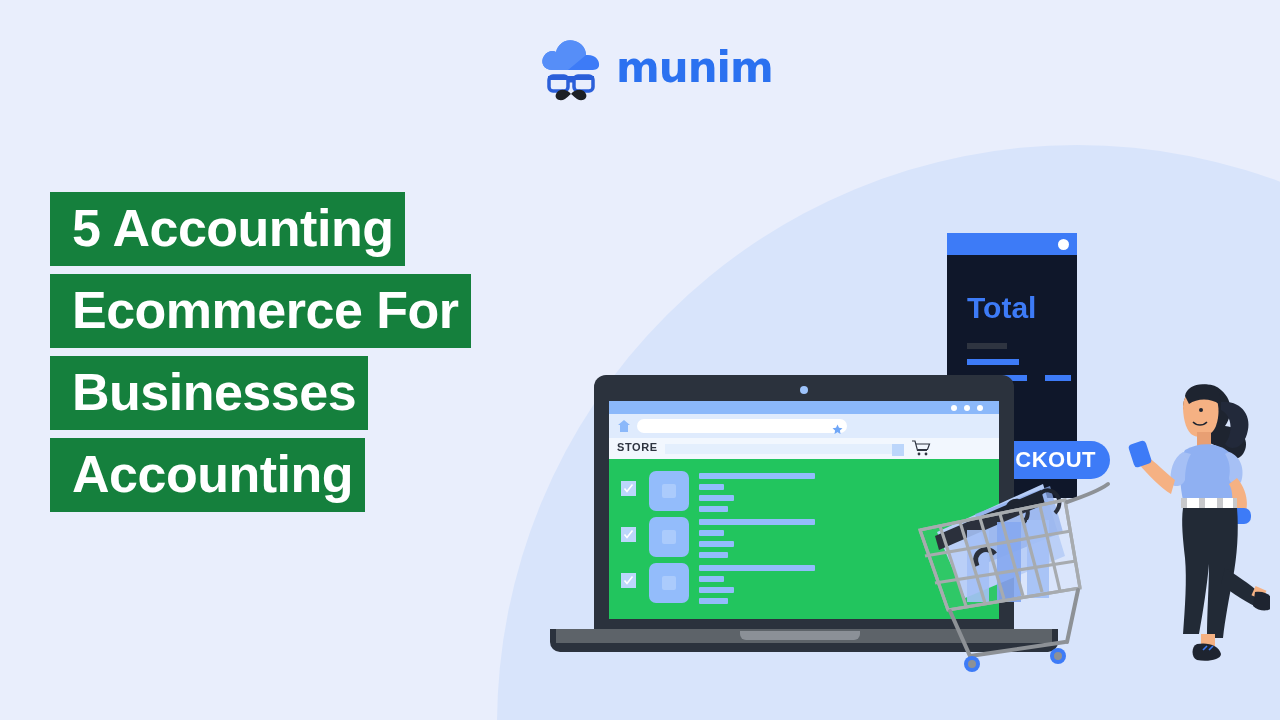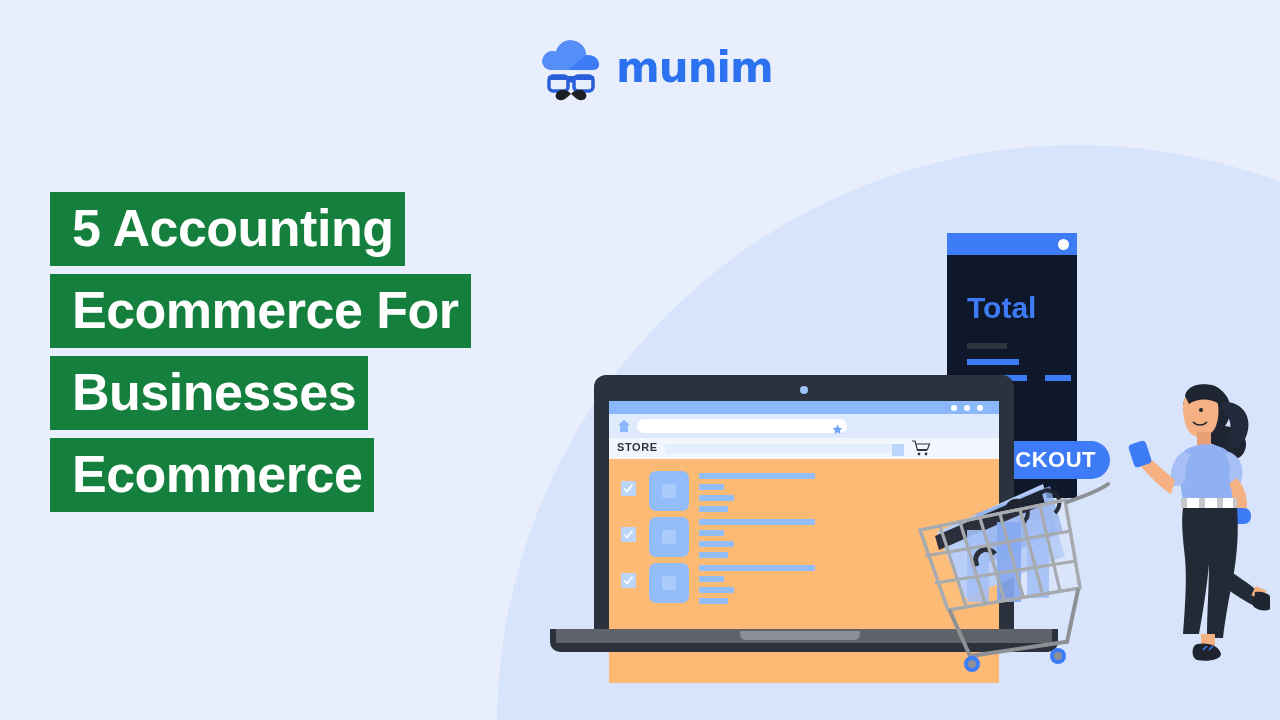--- a/index.html
+++ b/index.html
@@ -41,21 +41,21 @@
   .checkout-btn{position:absolute;left:970px;top:441px;width:140px;height:38px;border-radius:19px;
                 background:#3d7bf7;color:#ffffff;font-size:22px;font-weight:700;
                 display:flex;align-items:center;justify-content:flex-end;padding-right:14px;
                 box-sizing:border-box;letter-spacing:0.5px;}
 
   
   .laptop{position:absolute;left:594px;top:375px;width:420px;height:270px;}
   .laptop-lid{position:absolute;left:0;top:0;width:420px;height:262px;background:#2b323d;
               border-radius:12px 12px 4px 4px;}
   .laptop-cam{position:absolute;left:206px;top:11px;width:8px;height:8px;border-radius:50%;background:#9dc3fb;}
-  .laptop-screen{position:absolute;left:15px;top:26px;width:390px;height:282px;background:#fdba74;overflow:hidden;}
+  .laptop-screen{position:absolute;left:15px;top:26px;width:390px;height:218px;background:#22c55e;overflow:hidden;}
   .laptop-base{position:absolute;left:-44px;top:254px;width:508px;height:23px;background:#2b323d;
                border-radius:0 0 10px 10px;}
   .laptop-deck{position:absolute;left:-38px;top:254px;width:496px;height:14px;background:#5d6369;}
   .laptop-notch{position:absolute;left:146px;top:256px;width:120px;height:9px;background:#8b9097;border-radius:0 0 6px 6px;}
 
   
   .br-title{position:absolute;left:0;top:0;width:390px;height:13px;background:#8bb8fa;}
   .br-dots{position:absolute;right:6px;top:4px;width:42px;height:6px;display:flex;gap:7px;}
   .br-dots i{width:6px;height:6px;border-radius:50%;background:#ffffff;display:block;}
   .br-tool{position:absolute;left:0;top:13px;width:390px;height:24px;background:#dfebfd;}
@@ -105,21 +105,21 @@
         <path d="M33 62 C28 56 20 57 18 62 C16 67 22 70 27 67 C30 65 31 63 33 62 C35 63 36 65 39 67 C44 70 50 67 48 62 C46 57 38 56 33 62 Z" fill="#1d2024"></path>
       </svg>
     </div>
     <div class="logo-word">munim</div>
   </div>
 
   <div class="headline">
     <span class="hl-line">5 Accounting</span>
     <span class="hl-line">Ecommerce For</span>
     <span class="hl-line">Businesses</span>
-    <span class="hl-line">Ecommerce</span>
+    <span class="hl-line">Accounting</span>
   </div>
 
   <div class="receipt">
     <div class="receipt-bar">
       <span class="receipt-dot"></span>
     </div>
     <div class="receipt-total">Total</div>
     <span class="rl rl1"></span>
     <span class="rl rl2"></span>
     <span class="rl rl3"></span>

